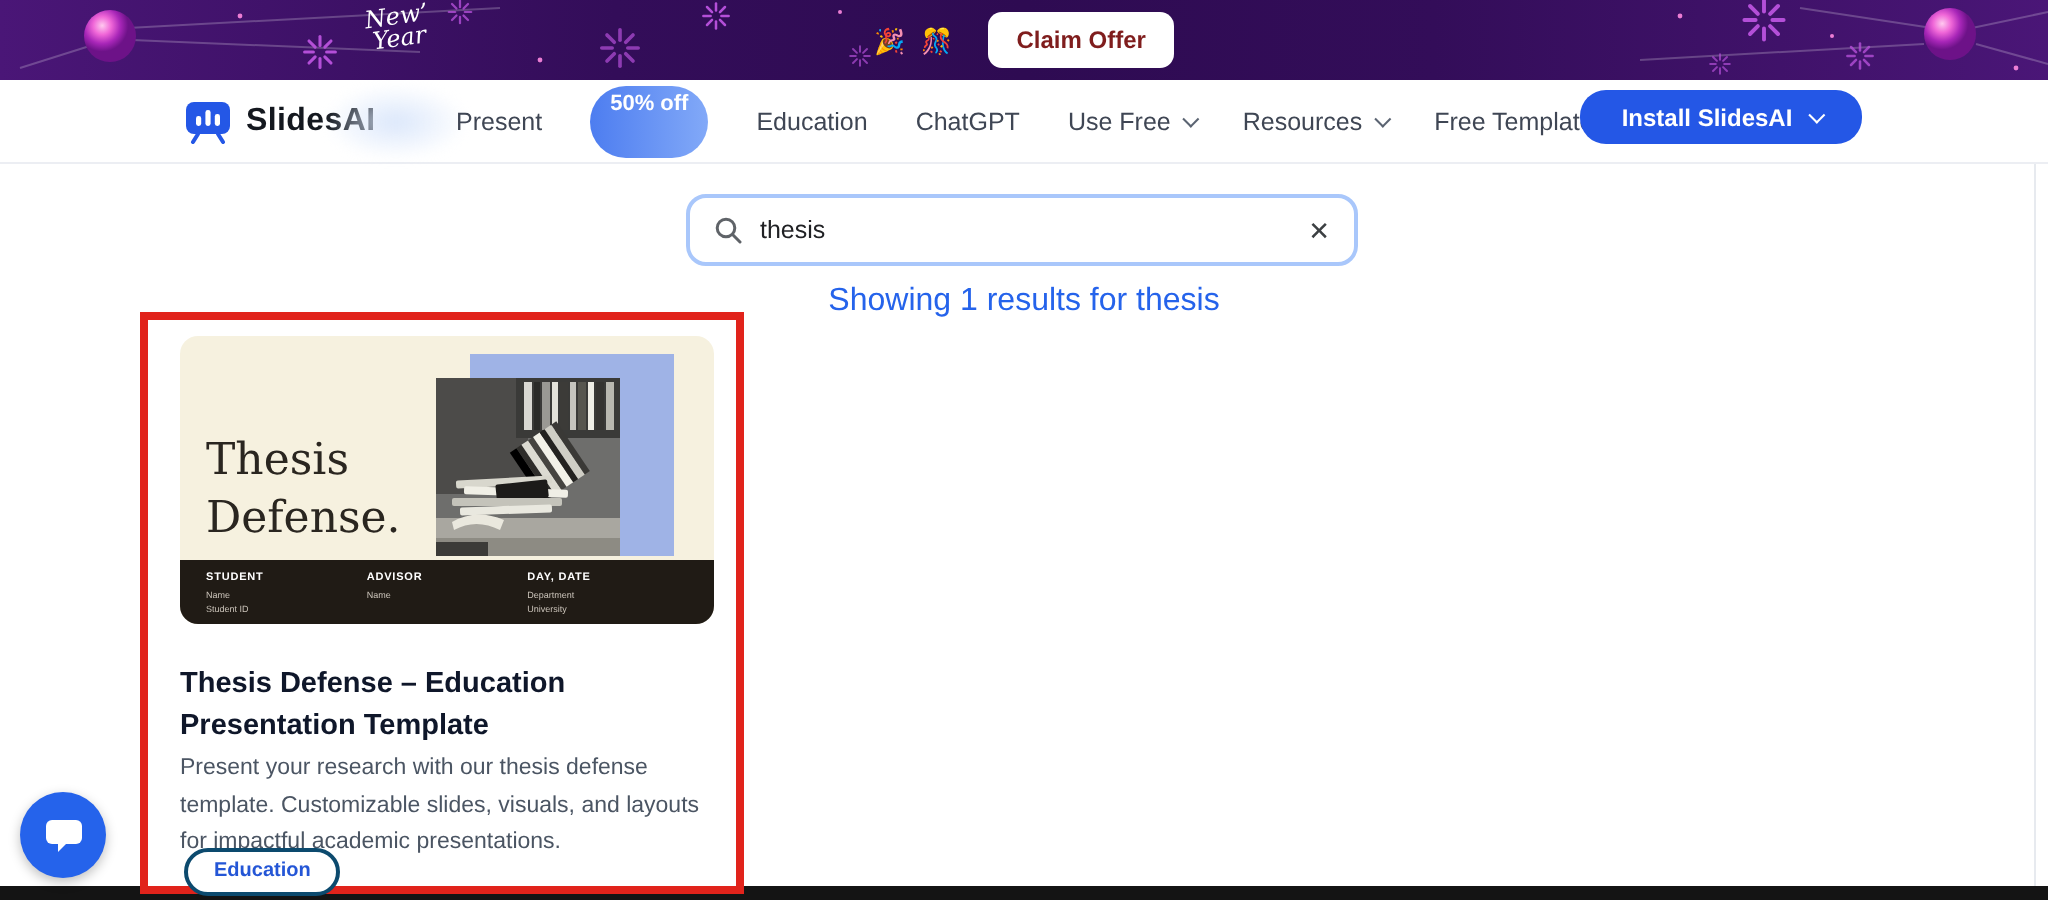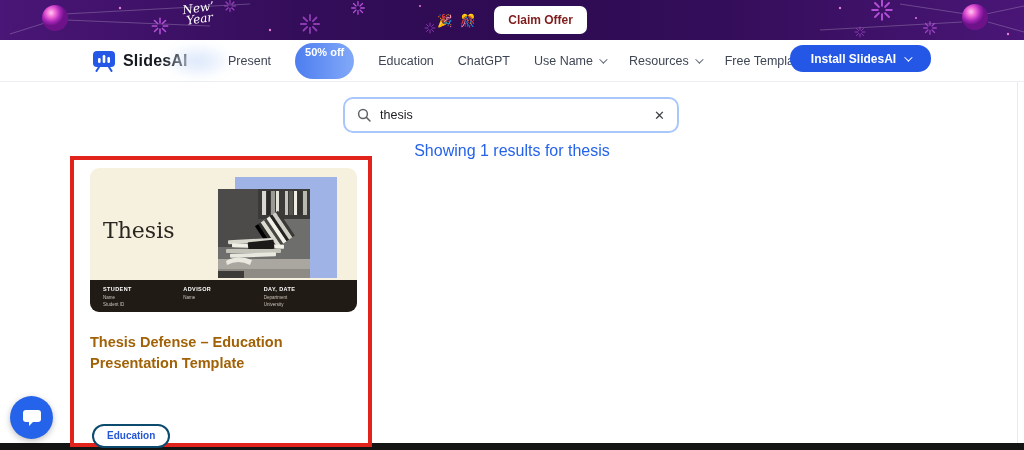--- a/index.html
+++ b/index.html
@@ -63,21 +63,21 @@
   .slide-photo { position:absolute; left:128px; top:21px; width:92px; height:89px; }
   .slide-title { position:absolute; left:13px; top:48px; font-family:"DejaVu Serif", serif;
     font-size:22px; line-height:29px; color:#2a2620; }
   .slide-footer { position:absolute; left:0; top:112px; width:267px; height:32px;
     background:#201b15; border-radius:0 0 9px 9px; display:flex; padding:6px 13px 0; }
   .sf-col { width:97px; color:#fff; }
   .sf-h { font-size:5.5px; font-weight:700; letter-spacing:.4px; margin-bottom:3px; }
   .sf-l { font-size:4.5px; color:#c9c2b8; line-height:6.5px; }
 
   .card-title { position:absolute; left:16px; top:172px; width:276px; font-size:14.5px;
-    font-weight:700; color:#a16207; line-height:21px; }
+    font-weight:700; color:#0f172a; line-height:21px; }
   .card-desc { position:absolute; left:16px; top:215px; width:270px; font-size:11.5px;
     color:#4b5563; line-height:18.5px; }
   .tag-pill { position:absolute; left:18px; top:264px; display:inline-block;
     border:2px solid #0c4a6e; border-radius:999px; padding:4px 13px 5px;
     font-size:10px; font-weight:700; color:#2456d6; background:#fff; }
 
   
   .chat-fab { position:absolute; left:10px; top:396px; width:43px; height:43px;
     border-radius:50%; background:#2563eb; display:flex; align-items:center;
     justify-content:center; z-index:6; box-shadow:0 2px 6px rgba(0,0,0,.25); cursor:pointer; }
@@ -157,21 +157,21 @@
     </svg>
     <span class="brand-name">SlidesAI</span>
   </div>
   <div class="blur-blob"></div>
   <div class="nav-links">
     <span class="nav-item">Present</span>
     <span class="badge-50">50% off</span>
     <span class="nav-item">Education</span>
     <span class="nav-item">ChatGPT</span>
     <span class="nav-item">
-      <span>Use Name</span>
+      <span>Use Free</span>
       <span class="chev"></span>
     </span>
     <span class="nav-item">
       <span>Resources</span>
       <span class="chev"></span>
     </span>
     <span class="nav-item">
       <span>Free Templates</span>
       <span class="chev"></span>
     </span>
@@ -230,39 +230,41 @@
         <rect x="10" y="50" width="48" height="4" rx="1" fill="#d8d7cd" transform="rotate(-3 34 52)"></rect>
         <rect x="14" y="55" width="52" height="4" rx="1" fill="#f0efe6" transform="rotate(2 40 57)"></rect>
         <rect x="30" y="52" width="26" height="9" rx="1" fill="#1c1b19" transform="rotate(-6 43 56)"></rect>
         <rect x="8" y="60" width="55" height="4" rx="1" fill="#c4c3ba"></rect>
         <rect x="12" y="64" width="46" height="4" rx="1" fill="#e9e8df" transform="rotate(-2 35 66)"></rect>
         <path d="M8 72 Q20 65 34 71 L32 76 Q20 70 9 76 Z" fill="#eae8de"></path>
       </g>
     </svg>
     <div class="slide-title">
       <div>Thesis</div>
+      <div>Defense.</div>
     </div>
     <div class="slide-footer">
       <div class="sf-col">
         <div class="sf-h">STUDENT</div>
         <div class="sf-l">Name</div>
         <div class="sf-l">Student ID</div>
       </div>
       <div class="sf-col">
         <div class="sf-h">ADVISOR</div>
         <div class="sf-l">Name</div>
       </div>
       <div class="sf-col">
         <div class="sf-h">DAY, DATE</div>
         <div class="sf-l">Department</div>
         <div class="sf-l">University</div>
       </div>
     </div>
   </div>
   <div class="card-title">Thesis Defense – Education Presentation Template</div>
+  <div class="card-desc">Present your research with our thesis defense template. Customizable slides, visuals, and layouts for impactful academic presentations.</div>
   <span class="tag-pill">Education</span>
 </div>
 
 <div class="chat-fab">
   <svg width="20" height="18" viewBox="0 0 20 18">
     <rect x="1" y="1" width="18" height="12" rx="3" fill="#fff"></rect>
     <path d="M7 12 L7 17 L12 12 Z" fill="#fff"></path>
   </svg>
 </div>
 <div class="black-strip"></div>

